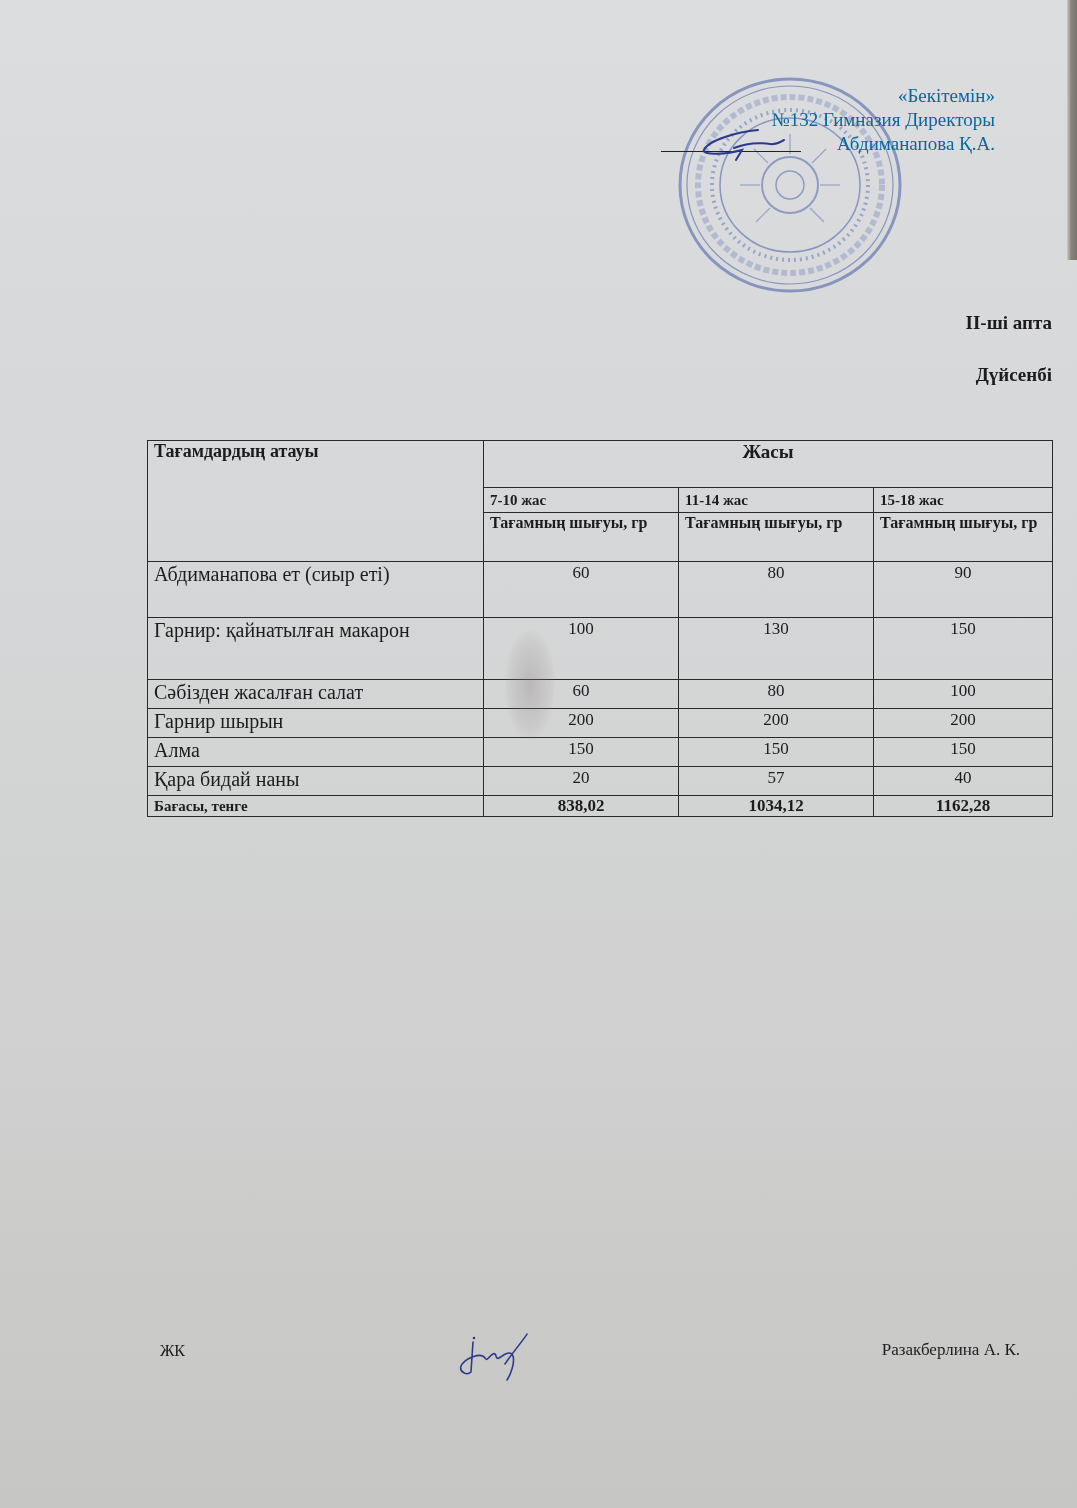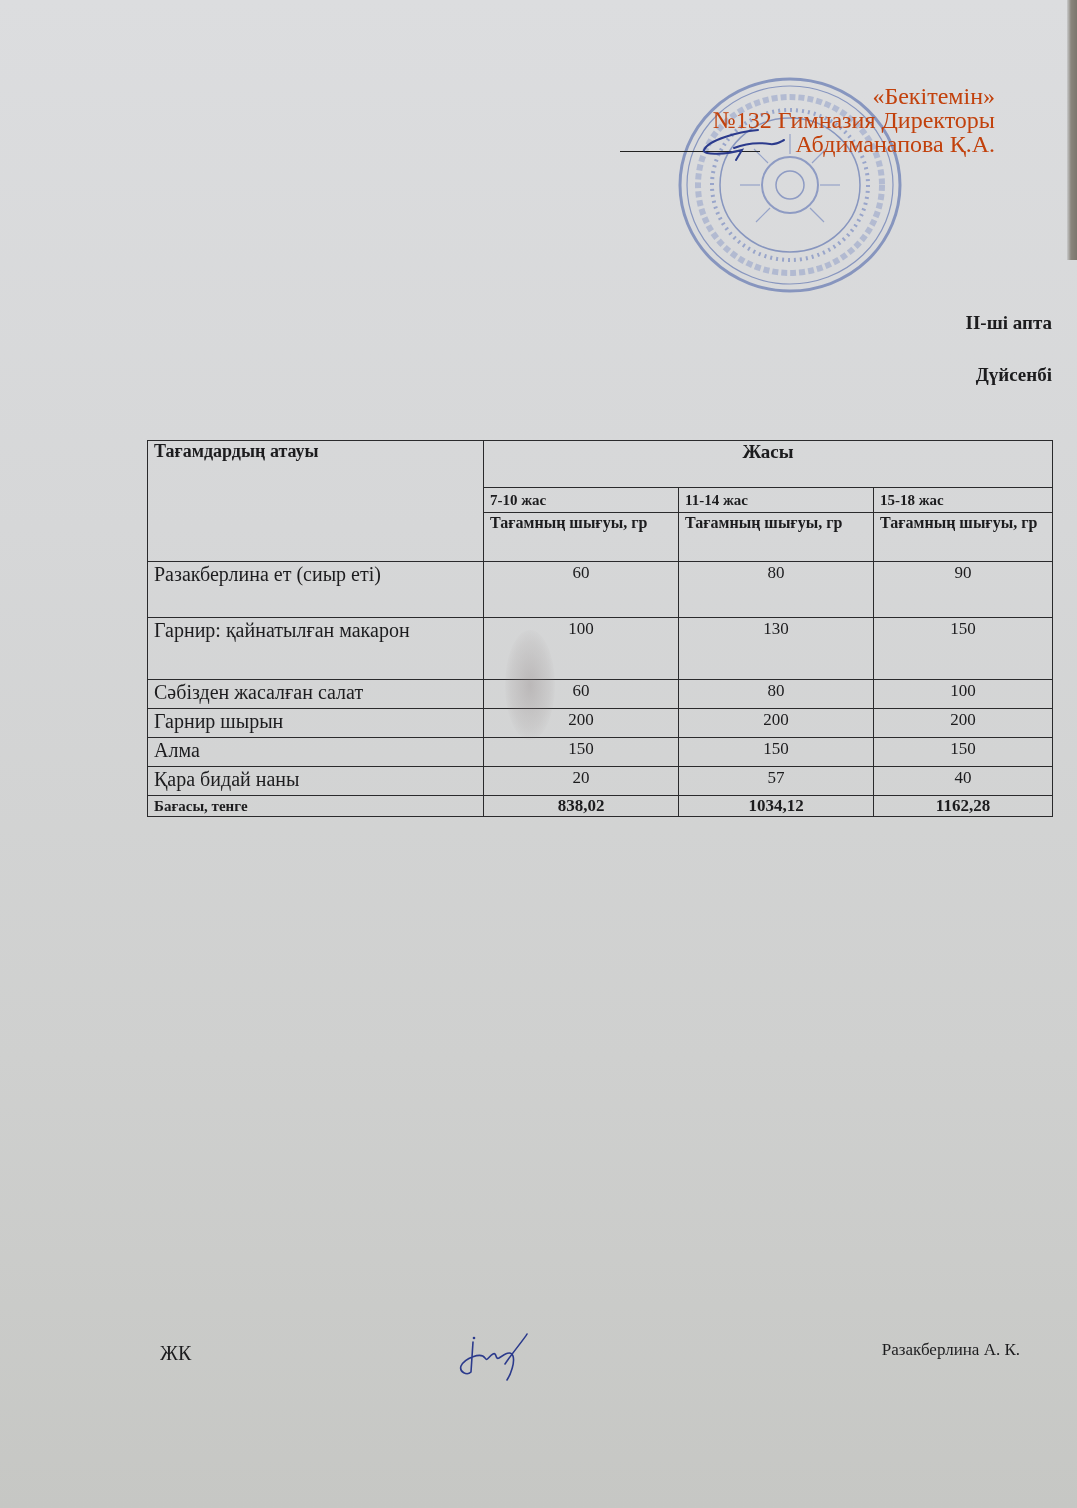--- a/index.html
+++ b/index.html
@@ -21,23 +21,23 @@
     top: 0;
     width: 10px;
     height: 260px;
     background: linear-gradient(90deg, #c9cacb 0%, #8a857c 40%, #7b766d 100%);
   }
   .approval {
     position: absolute;
     right: 82px;
     top: 84px;
     text-align: right;
-    font-size: 24px;
+    font-size: 19px;
     line-height: 24px;
-    color: #c2410c;
+    color: #0369a1;
     z-index: 2;
   }
   .approval .line { display: block; }
   .approval .name-row {
     display: flex;
     justify-content: flex-end;
     align-items: flex-end;
     gap: 24px;
   }
   .sig-line {
@@ -141,21 +141,21 @@
     height: 110px;
     border-radius: 50%;
     background: radial-gradient(ellipse at center, rgba(140,130,130,0.35) 0%, rgba(140,130,130,0.12) 55%, rgba(0,0,0,0) 75%);
     pointer-events: none;
   }
 
   .footer-left {
     position: absolute;
     left: 160px;
     top: 1342px;
-    font-size: 20px;
+    font-size: 16px;
   }
   .footer-right {
     position: absolute;
     right: 57px;
     top: 1340px;
     font-size: 17px;
   }
   .footer-signature {
     position: absolute;
     left: 455px;
@@ -220,21 +220,21 @@
     <th class="age-group">7-10 жас</th>
     <th class="age-group">11-14 жас</th>
     <th class="age-group">15-18 жас</th>
   </tr>
   <tr>
     <th class="output-header">Тағамның шығуы, гр</th>
     <th class="output-header">Тағамның шығуы, гр</th>
     <th class="output-header">Тағамның шығуы, гр</th>
   </tr>
   <tr class="r-tall">
-    <td class="dish-name">Разакберлина ет  (сиыр еті)</td>
+    <td class="dish-name">Абдиманапова ет  (сиыр еті)</td>
     <td class="val">60</td>
     <td class="val">80</td>
     <td class="val">90</td>
   </tr>
   <tr class="r-mid">
     <td class="dish-name">Гарнир: қайнатылған макарон</td>
     <td class="val">100</td>
     <td class="val">130</td>
     <td class="val">150</td>
   </tr>

